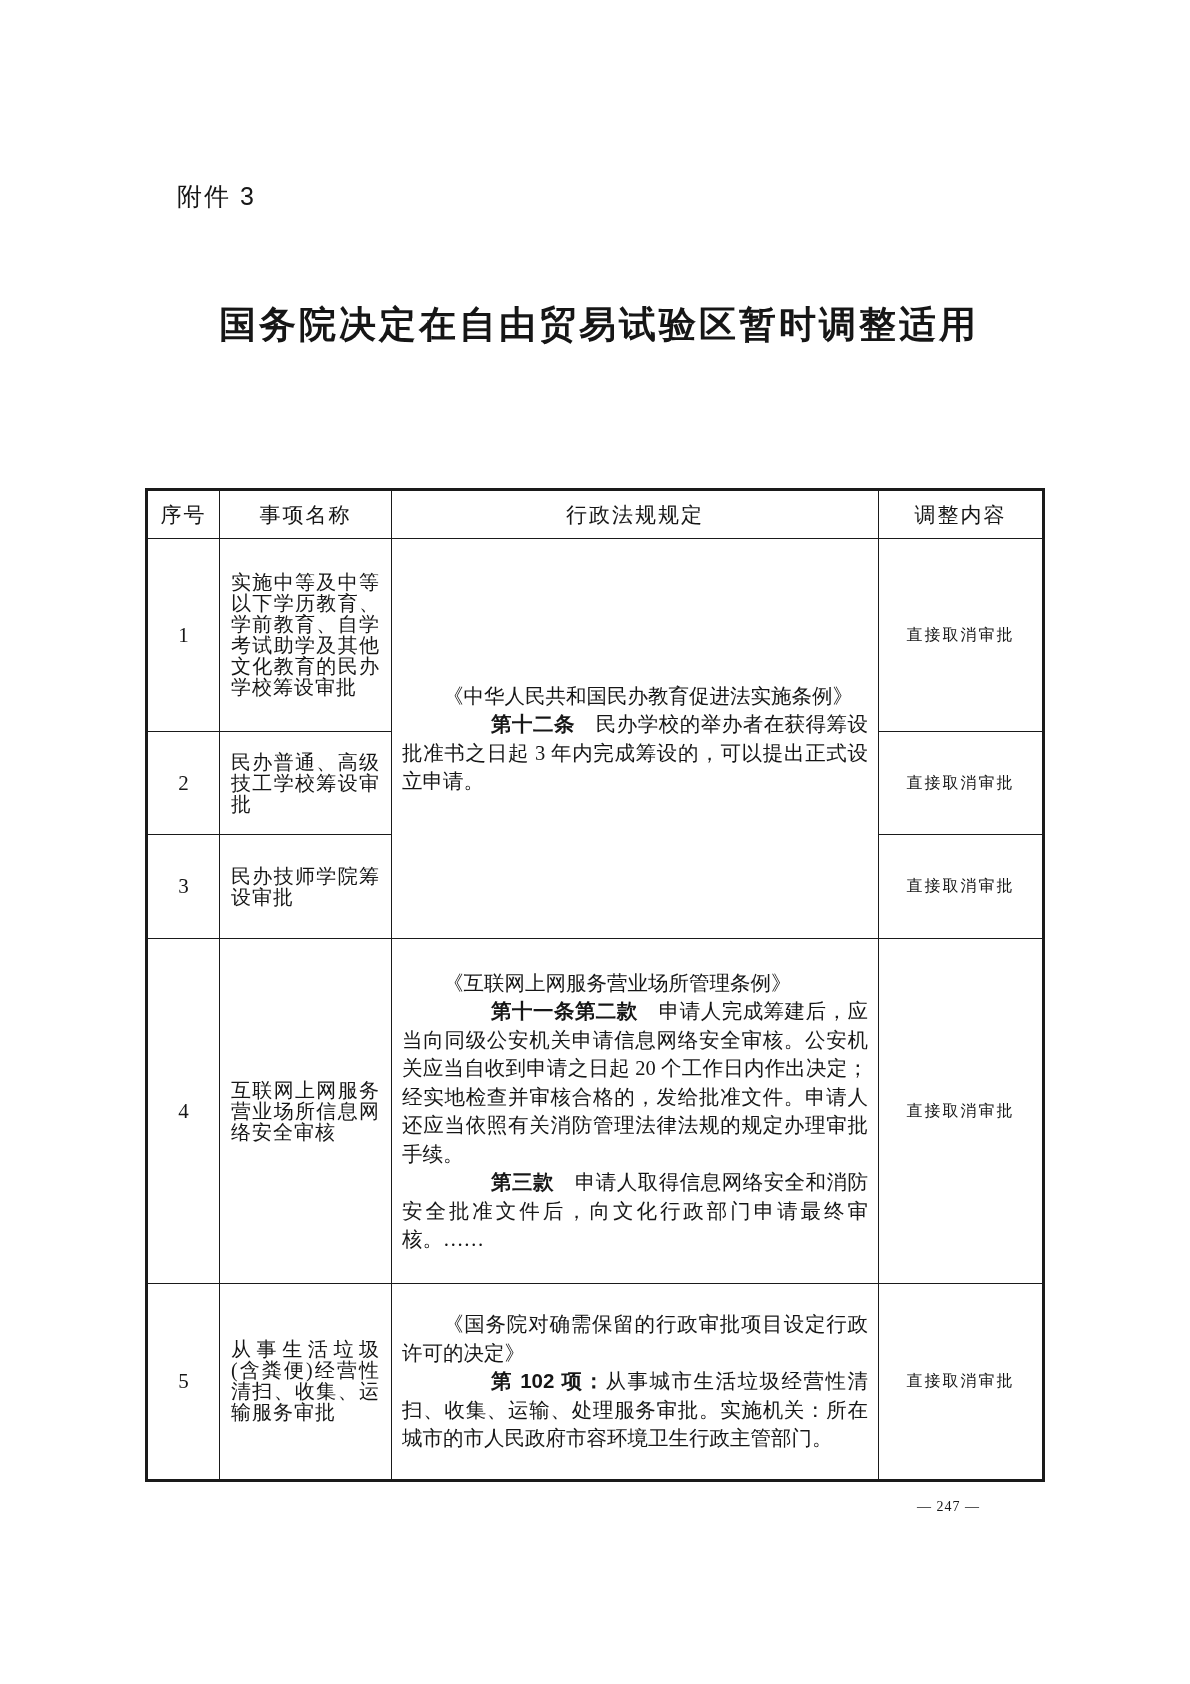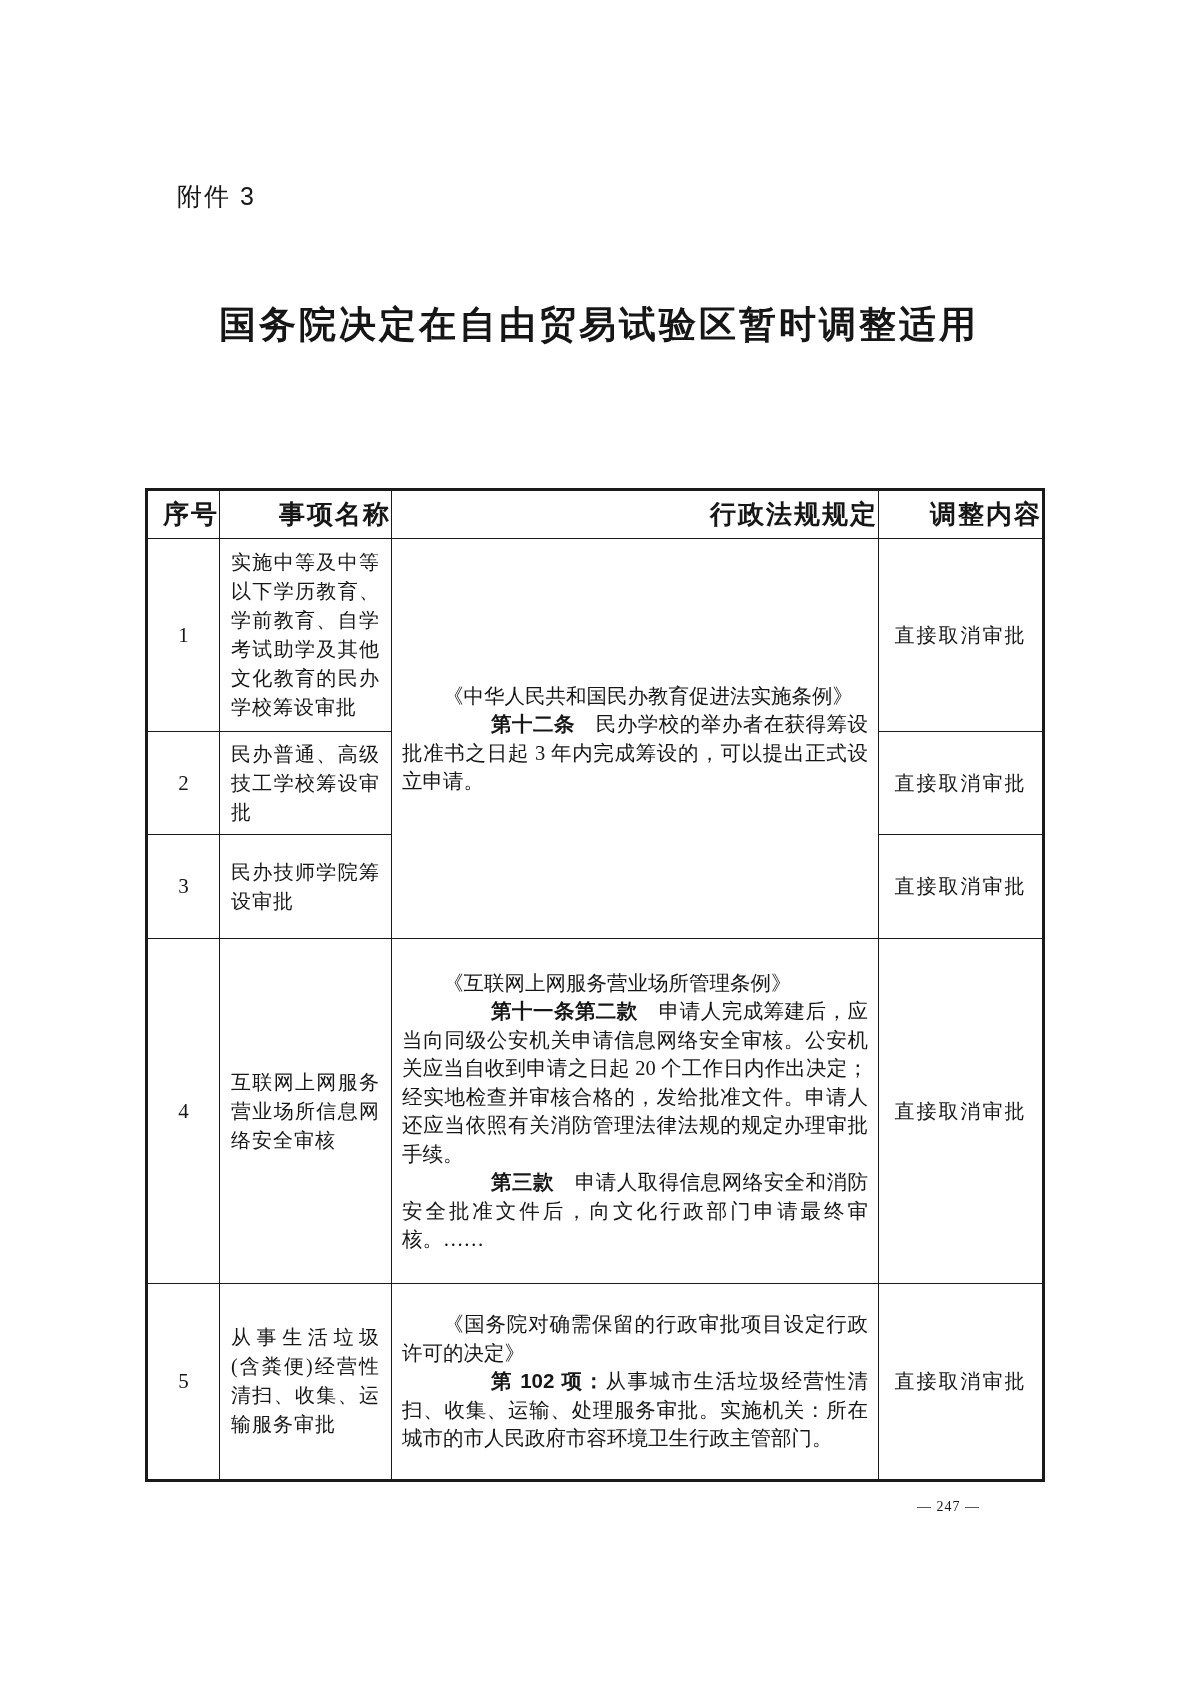--- a/index.html
+++ b/index.html
@@ -44,46 +44,46 @@
     table-layout: fixed;
     border: 3px solid #1a1a1a;
   }
   .catalog th, .catalog td {
     border: 1.6px solid #1a1a1a;
     vertical-align: middle;
   }
   .catalog thead th {
     height: 49px;
     font-family: "Liberation Sans", "DejaVu Sans", sans-serif;
-    font-size: 26px;
-    font-weight: 700;
-    text-align: right;
+    font-size: 21px;
+    font-weight: 400;
+    text-align: center;
     letter-spacing: 2px;
   }
   .r1 { height: 193px; }
   .r2 { height: 103px; }
   .r3 { height: 104px; }
   .r4 { height: 345px; }
   .r5 { height: 196px; }
 
   .num-cell {
     text-align: center;
     font-size: 21px;
   }
   .item-cell {
     padding: 6px 11px;
     font-size: 20px;
-    line-height: 29px;
+    line-height: 21px;
     text-align: justify;
     text-justify: inter-character;
     letter-spacing: 1px;
   }
   .adj-cell {
     text-align: center;
-    font-size: 20px;
+    font-size: 16px;
     letter-spacing: 2px;
   }
   .reg-cell { padding: 26px 10px; }
   .reg-para {
     font-size: 20.5px;
     line-height: 28.5px;
     text-indent: 41px;
     text-align: justify;
     text-justify: inter-character;
   }

